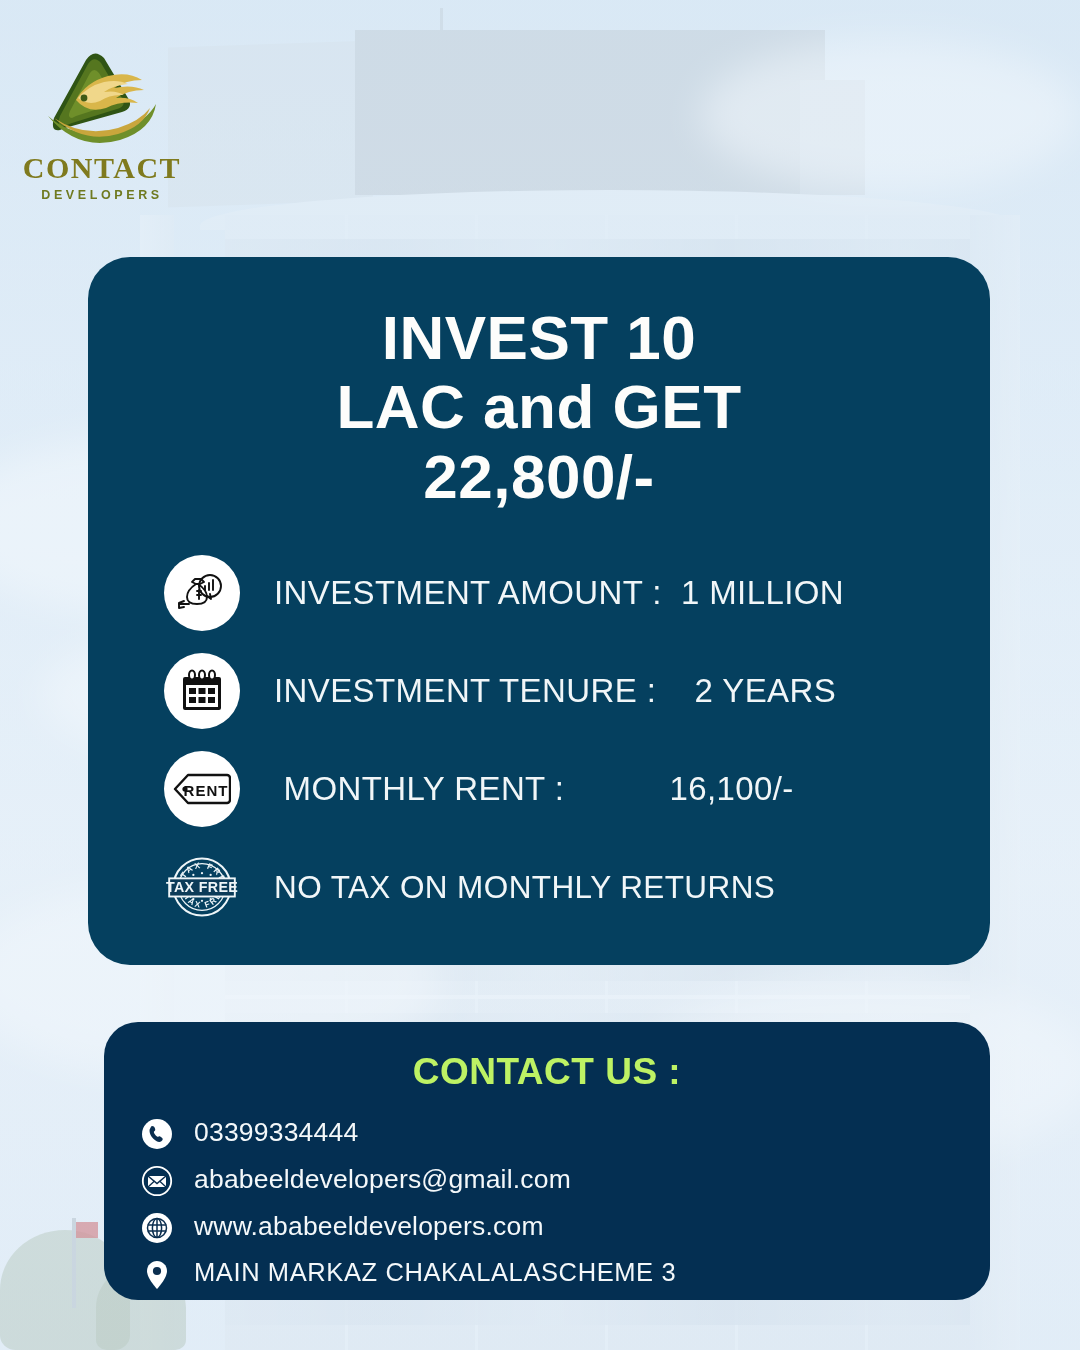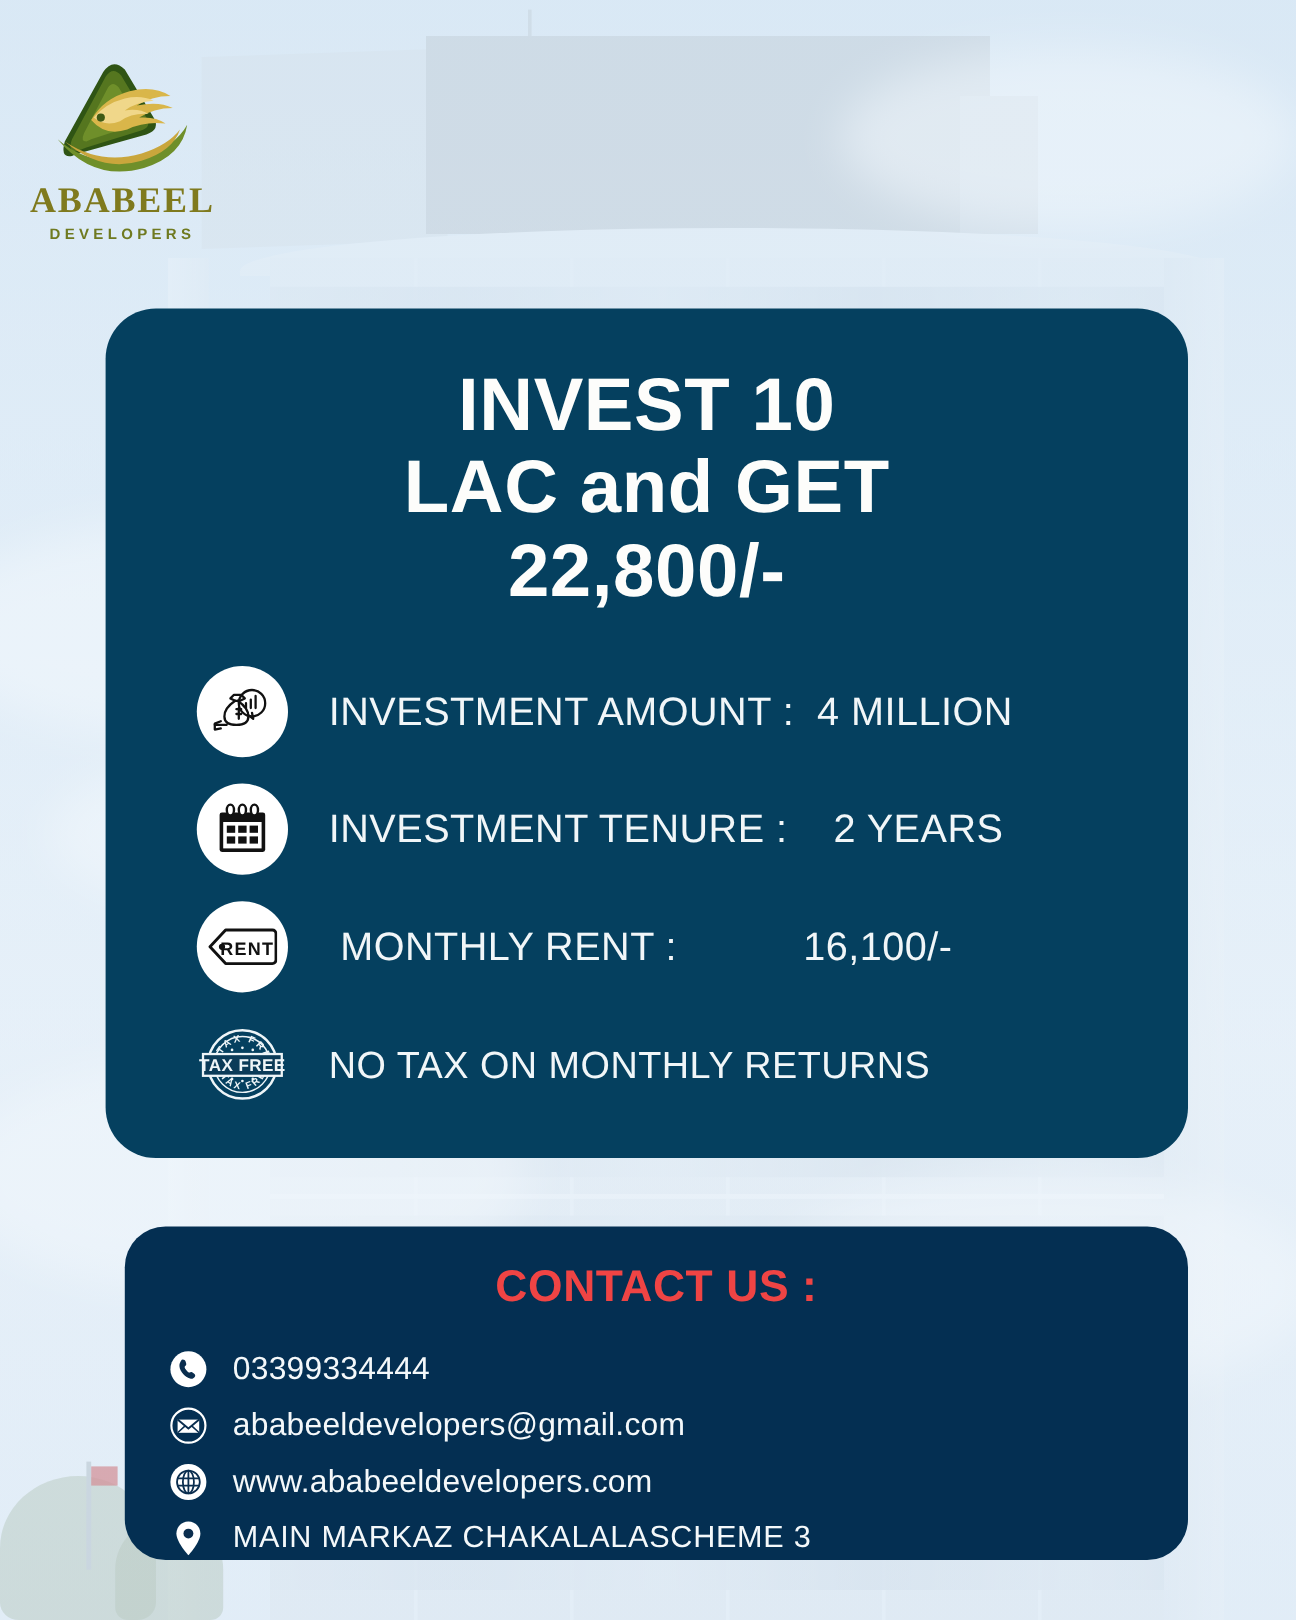--- a/index.html
+++ b/index.html
@@ -139,25 +139,25 @@
   }
   .ftext.two-line { font-size:31.5px; line-height:1.30; white-space:normal; }
   .ftext.two-line span { display:block; }
 
   
   .card-contact {
     position:absolute; left:104px; top:1022px; width:886px; height:278px;
     background:#042f52; border-radius:34px;
   }
   .contact-title {
-    text-align:center; color:#ef4444; font-weight:800;
+    text-align:center; color:#bef264; font-weight:800;
     font-size:37px; letter-spacing:0.5px; padding-top:29px;
   }
   .clist { margin-top:24px; padding-left:36px; }
-  .crow { display:flex; align-items:center; height:47px; }
+  .crow { display:flex; height:47px; }
   .cicon {
     width:34px; height:34px; flex:0 0 34px;
     display:flex; align-items:center; justify-content:center;
   }
   .ctext {
     color:#f4f8fa; font-size:26.5px; margin-left:20px; letter-spacing:0.2px;
   }
   .ctext.addr { font-size:25.5px; letter-spacing:0.6px; }
 </style>
 </head>
@@ -230,21 +230,21 @@
       <path d="M22 80 Q14 81 18 70 L46 18 Q52 9 59 17 L80 52 Q85 60 75 63 L30 77 Z" fill="#55761f"></path>
       <path d="M30 72 Q25 72 28 65 L48 27 Q52 21 57 27 L72 52 Q75 57 68 59 L34 70 Z" fill="#6f8f2a"></path>
       <path d="M34 54 Q44 36 66 30 Q86 25 100 34 Q84 34 72 42 Q90 38 102 44
                Q86 44 74 52 Q88 51 96 57 Q78 55 64 62 Q46 68 34 54 Z" fill="#d9b64a"></path>
       <path d="M36 52 Q46 40 62 36 Q76 33 86 38 Q72 39 62 46 Q74 44 82 49
                Q68 48 58 55 Q46 60 36 52 Z" fill="#f0d78a"></path>
       <circle cx="42" cy="52" r="3.4" fill="#3f5a16"></circle>
       <path d="M6 70 Q36 96 78 84 Q104 76 114 58 Q110 84 78 94 Q36 106 6 70 Z" fill="#6f8f2a"></path>
       <path d="M12 72 Q42 92 76 82 Q98 75 108 62 Q102 80 76 88 Q42 98 12 72 Z" fill="#c9a63c"></path>
     </svg>
-    <div class="logo-name">ABABEEL</div>
+    <div class="logo-name">CONTACT</div>
     <div class="logo-sub">DEVELOPERS</div>
   </div>
 
   <div class="card-main">
 
     <div class="headline">
       <div>INVEST 10</div>
       <div>LAC and GET</div>
       <div>22,800/-</div>
     </div>
@@ -261,21 +261,21 @@
                 <path d="M15 14 l3-3 h6 l3 3 l-4 2 h-4 z"></path>
                 <path d="M19 16 c-6 4 -9 9 -9 13 c0 5 4 7 10 7 c6 0 10 -2 10 -7 c0 -4 -3 -9 -9 -13"></path>
                 <path d="M20 23 h4 M22 22 v9 M20 27 h4"></path>
                 <path d="M7 33 l-5 2 v5 l5 -1"></path>
                 <path d="M2 36 h10"></path>
                 <path d="M30 28 l4 3 l-1 -5"></path>
               </g>
             </svg>
           </div>
         </div>
-        <div class="ftext">INVESTMENT AMOUNT :  4 MILLION</div>
+        <div class="ftext">INVESTMENT AMOUNT :  1 MILLION</div>
       </div>
 
       <div class="frow">
         <div class="ficon">
           <div class="circle-icon">
             <svg width="46" height="46" viewBox="0 0 46 46">
               <rect x="4" y="9" width="38" height="33" rx="2" fill="#111"></rect>
               <rect x="7" y="17" width="32" height="22" fill="#fff"></rect>
               <g fill="#111">
                 <rect x="10" y="20" width="7" height="6"></rect>

